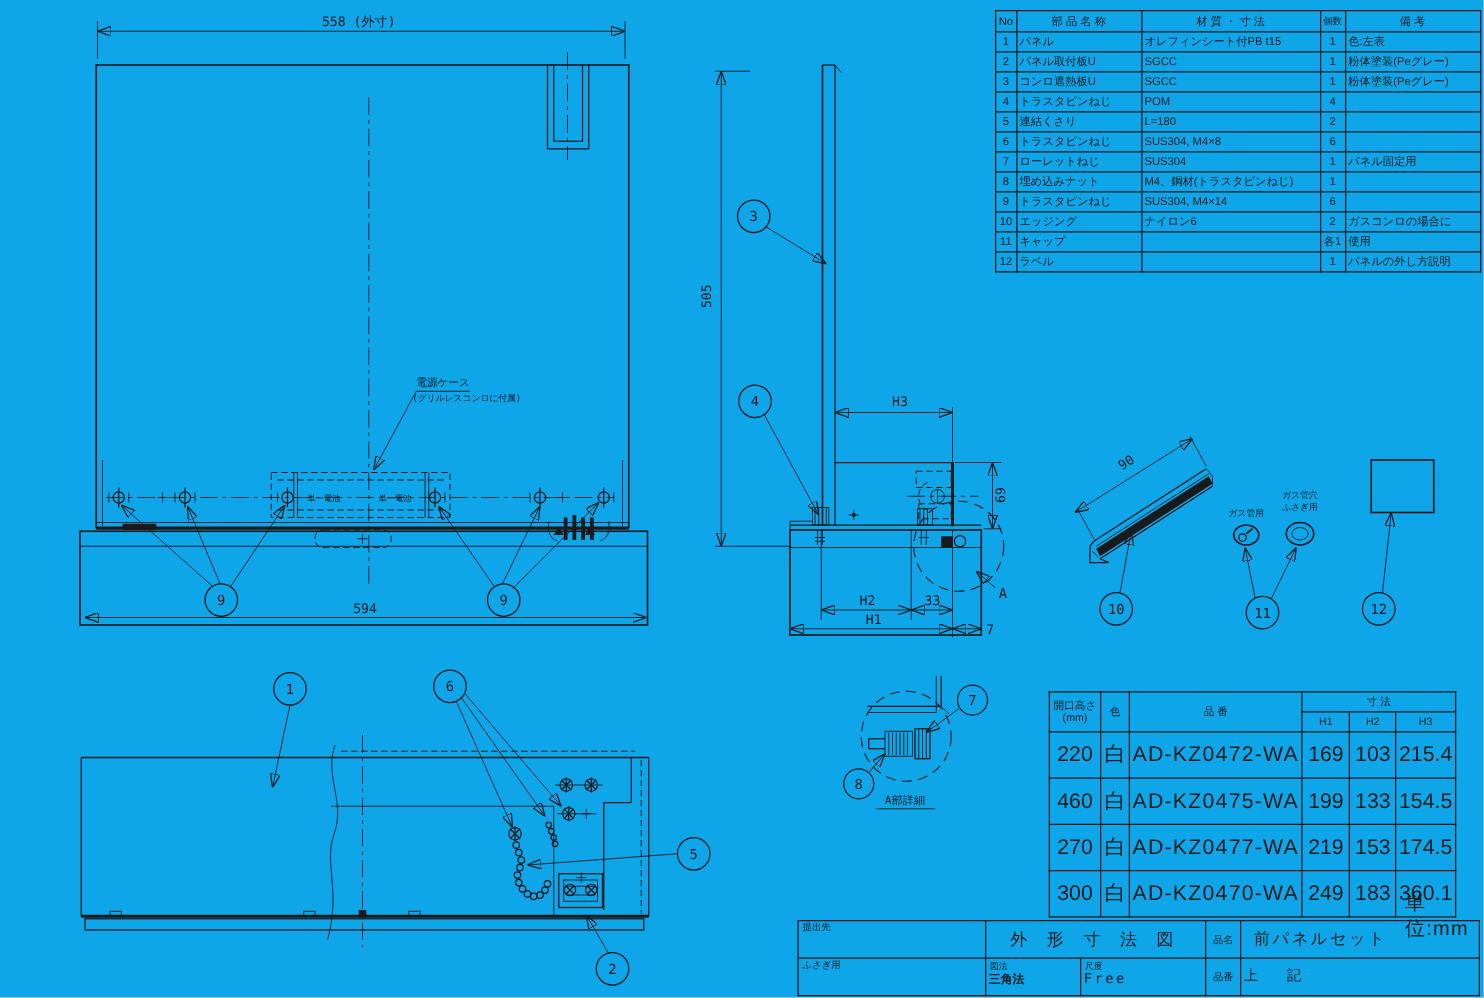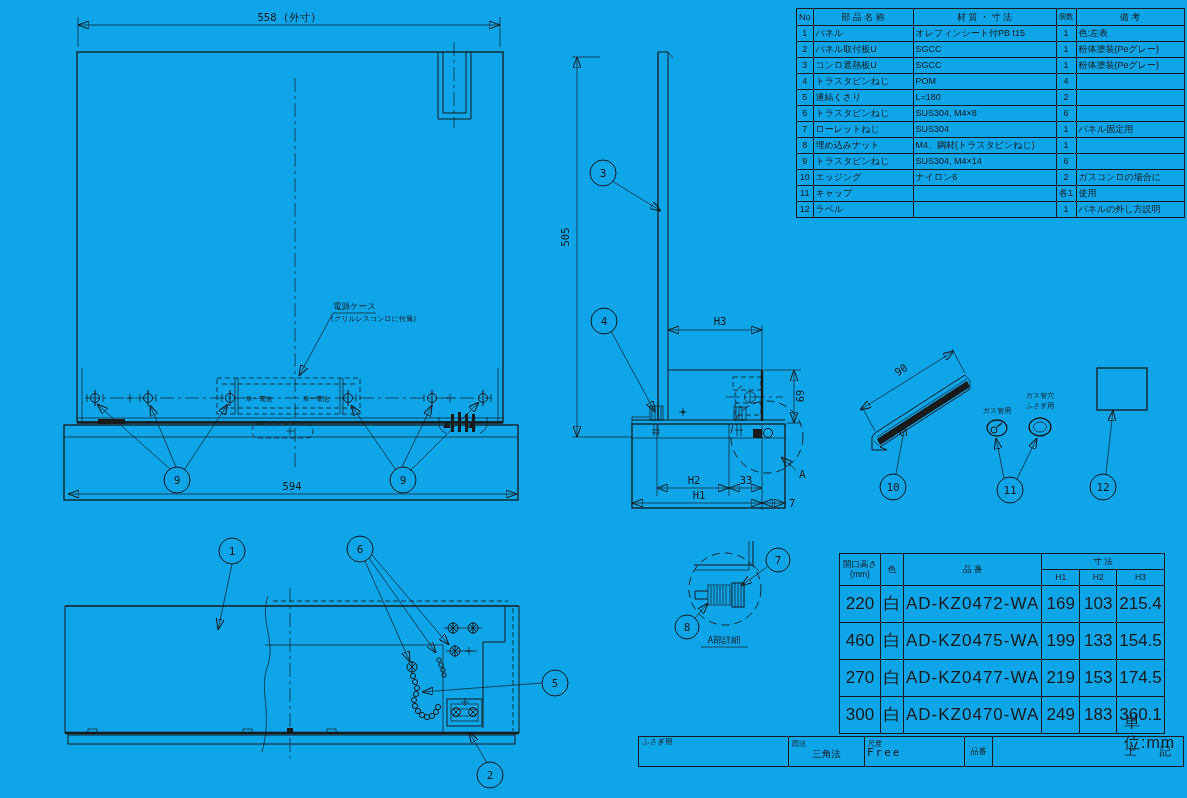--- a/index.html
+++ b/index.html
@@ -26,25 +26,25 @@
   .ptable td.c{text-align:center;padding:0;}
   .stable{position:absolute;left:839px;top:553px;}
   .stable th{font-size:8.5px;height:15px;text-align:center;}
   .stable td{height:36px;text-align:center;font-family:Liberation Sans, sans-serif;font-size:17px;}
   .stable td.model{letter-spacing:1px;}
   .tblock{position:absolute;left:638px;top:736px;}
   .tblock td{height:29px;position:relative;}
   .tblock .corner-lbl{position:absolute;top:1px;left:3px;font-size:7.5px;letter-spacing:0;}
   .tblock .big-title{text-align:center;font-size:13.5px;letter-spacing:6px;}
   .tblock .mini{font-size:7px;position:absolute;top:3px;left:3px;}
-  .tblock .cellval{display:block;text-align:center;padding-top:6px;font-size:9.5px;}
+  .tblock .cellval{display:block;padding-top:6px;font-size:9.5px;font-weight:bold;}
   .tblock .freeval{display:block;text-align:left;padding-top:4px;font-size:11px;font-family:"DejaVu Sans Mono",monospace;letter-spacing:2px;}
   .tblock .sm-lbl{text-align:center;font-size:8px;}
   .tblock .name-val{font-size:13px;letter-spacing:2px;padding-left:10px;}
-  .tblock .no-val{text-align:right;font-size:11.5px;letter-spacing:10px;}
+  .tblock .no-val{text-align:left;font-size:11.5px;letter-spacing:10px;}
   .unit-note{position:absolute;left:1124px;top:712px;font-size:16px;letter-spacing:1px;}
 </style>
 </head>
 <body>
 
 <div class="stage">
 
 <svg width="1187" height="798" viewBox="0 0 1187 798">
   <defs>
     <marker id="arr" markerWidth="11" markerHeight="8" refX="11" refY="4" orient="auto-start-reverse" markerUnits="userSpaceOnUse">
@@ -614,20 +614,28 @@
 
 <table class="tblock">
   <colgroup>
         <col style="width:150px">
         <col style="width:76px">
         <col style="width:100px">
         <col style="width:28px">
         <col style="width:191px">
       </colgroup>
   <tbody>
+        <tr>
+    <td>
+            <span class="corner-lbl">提出先</span>
+          </td>
+    <td colspan="2" class="big-title">外 形 寸 法 図</td>
+    <td class="sm-lbl">品名</td>
+    <td class="name-val">前パネルセット</td>
+  </tr>
   <tr>
     <td>
             <span class="corner-lbl">ふさぎ用</span>
           </td>
     <td>
             <span class="mini">図法</span>
             <span class="cellval">三角法</span>
           </td>
     <td>
             <span class="mini">尺度</span>

